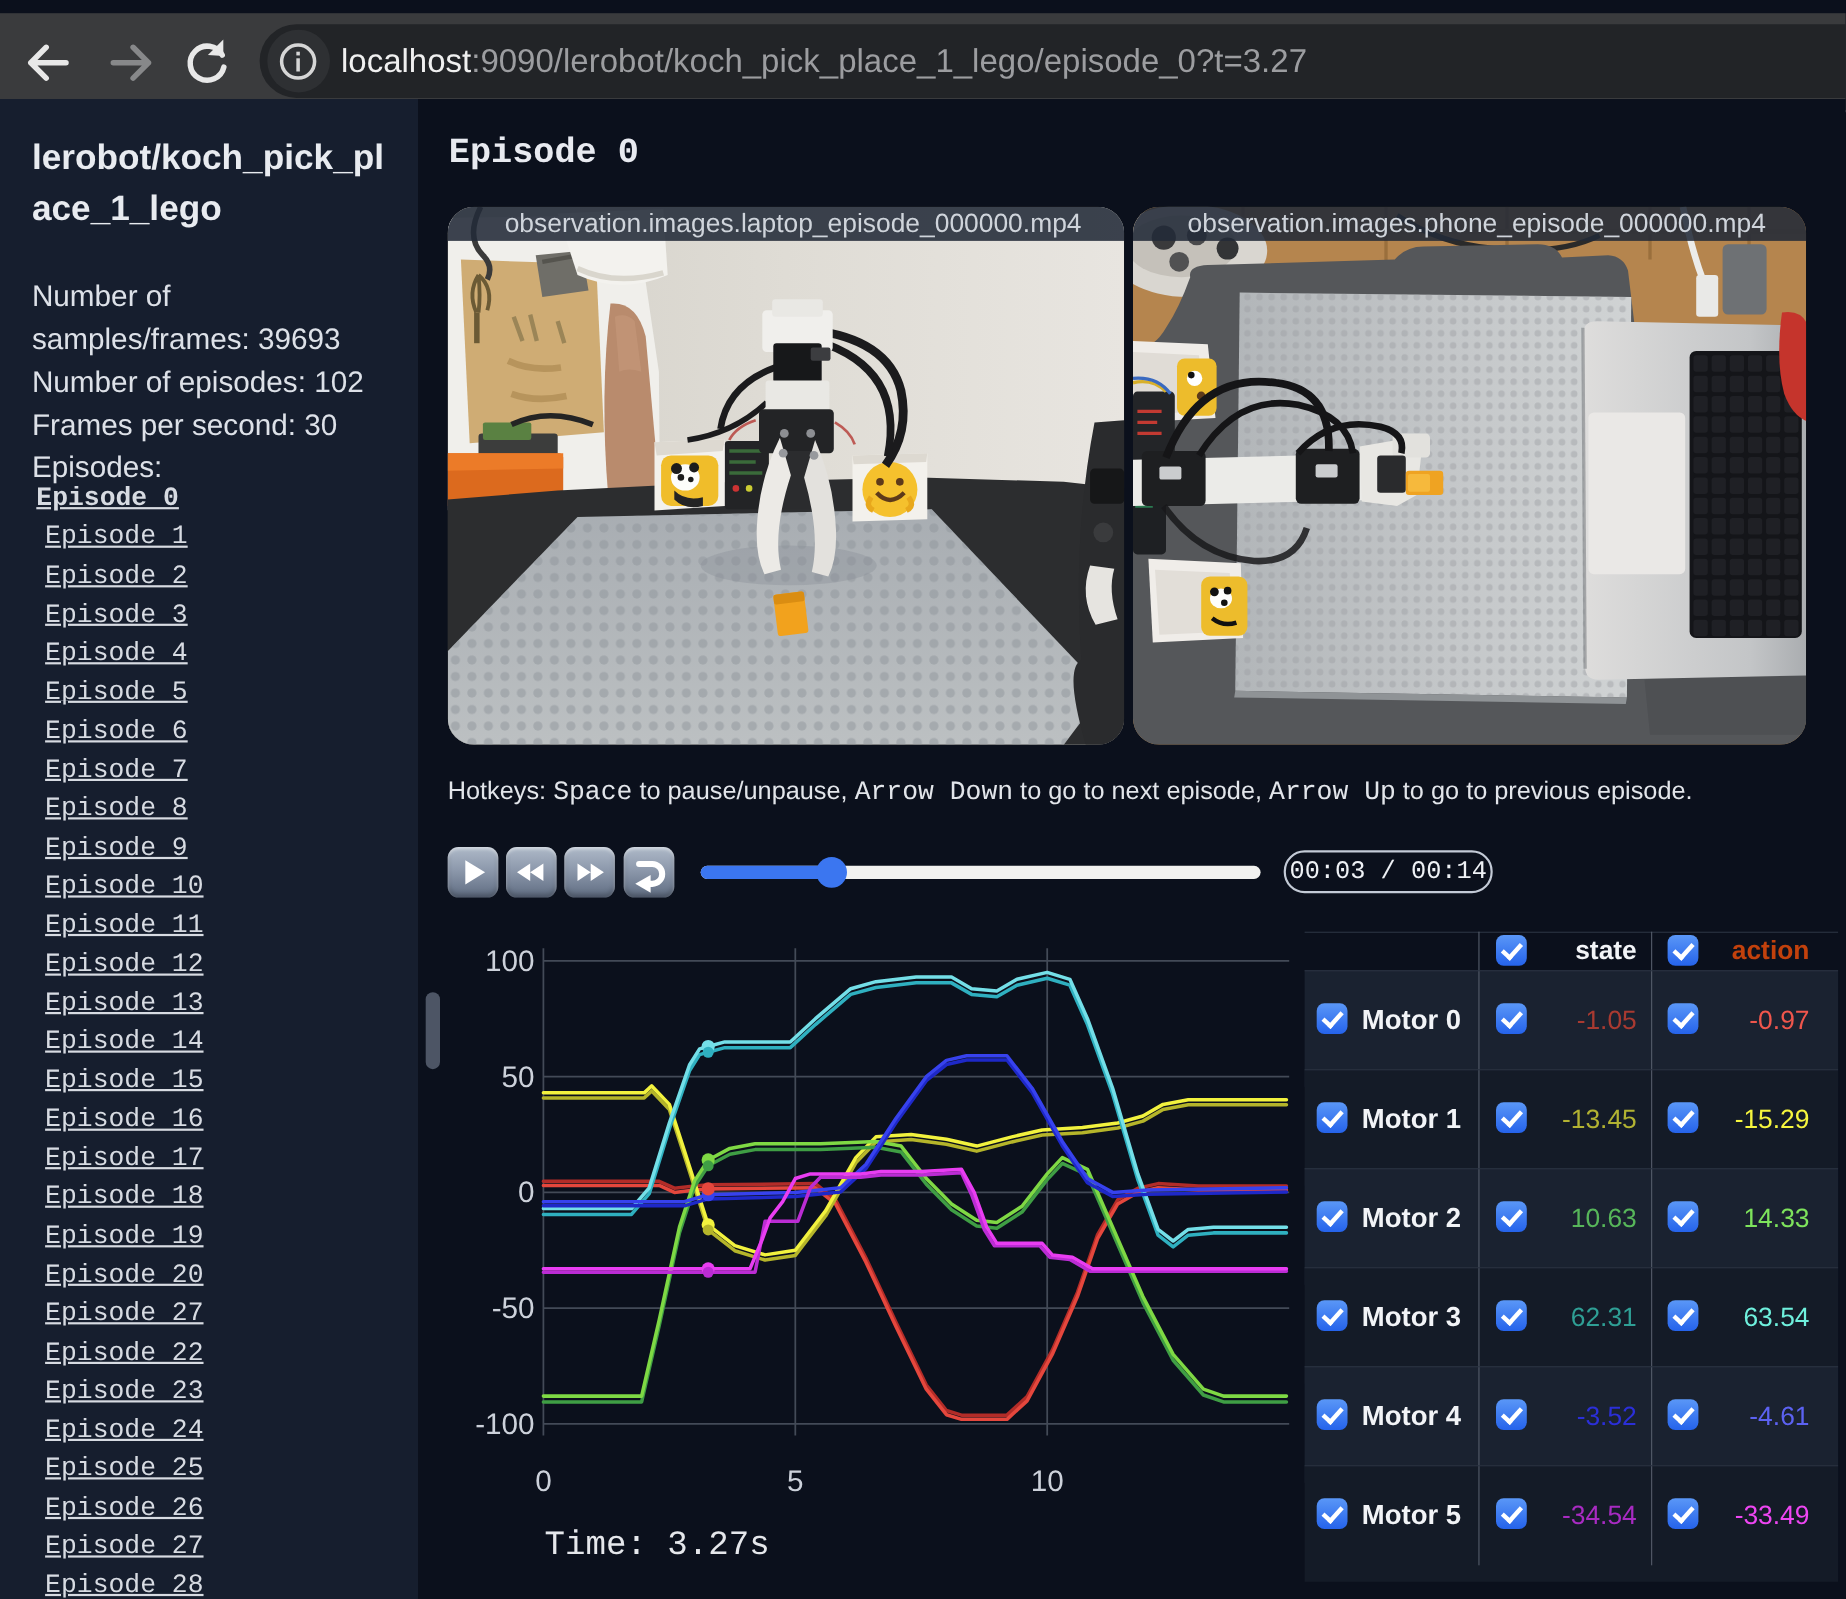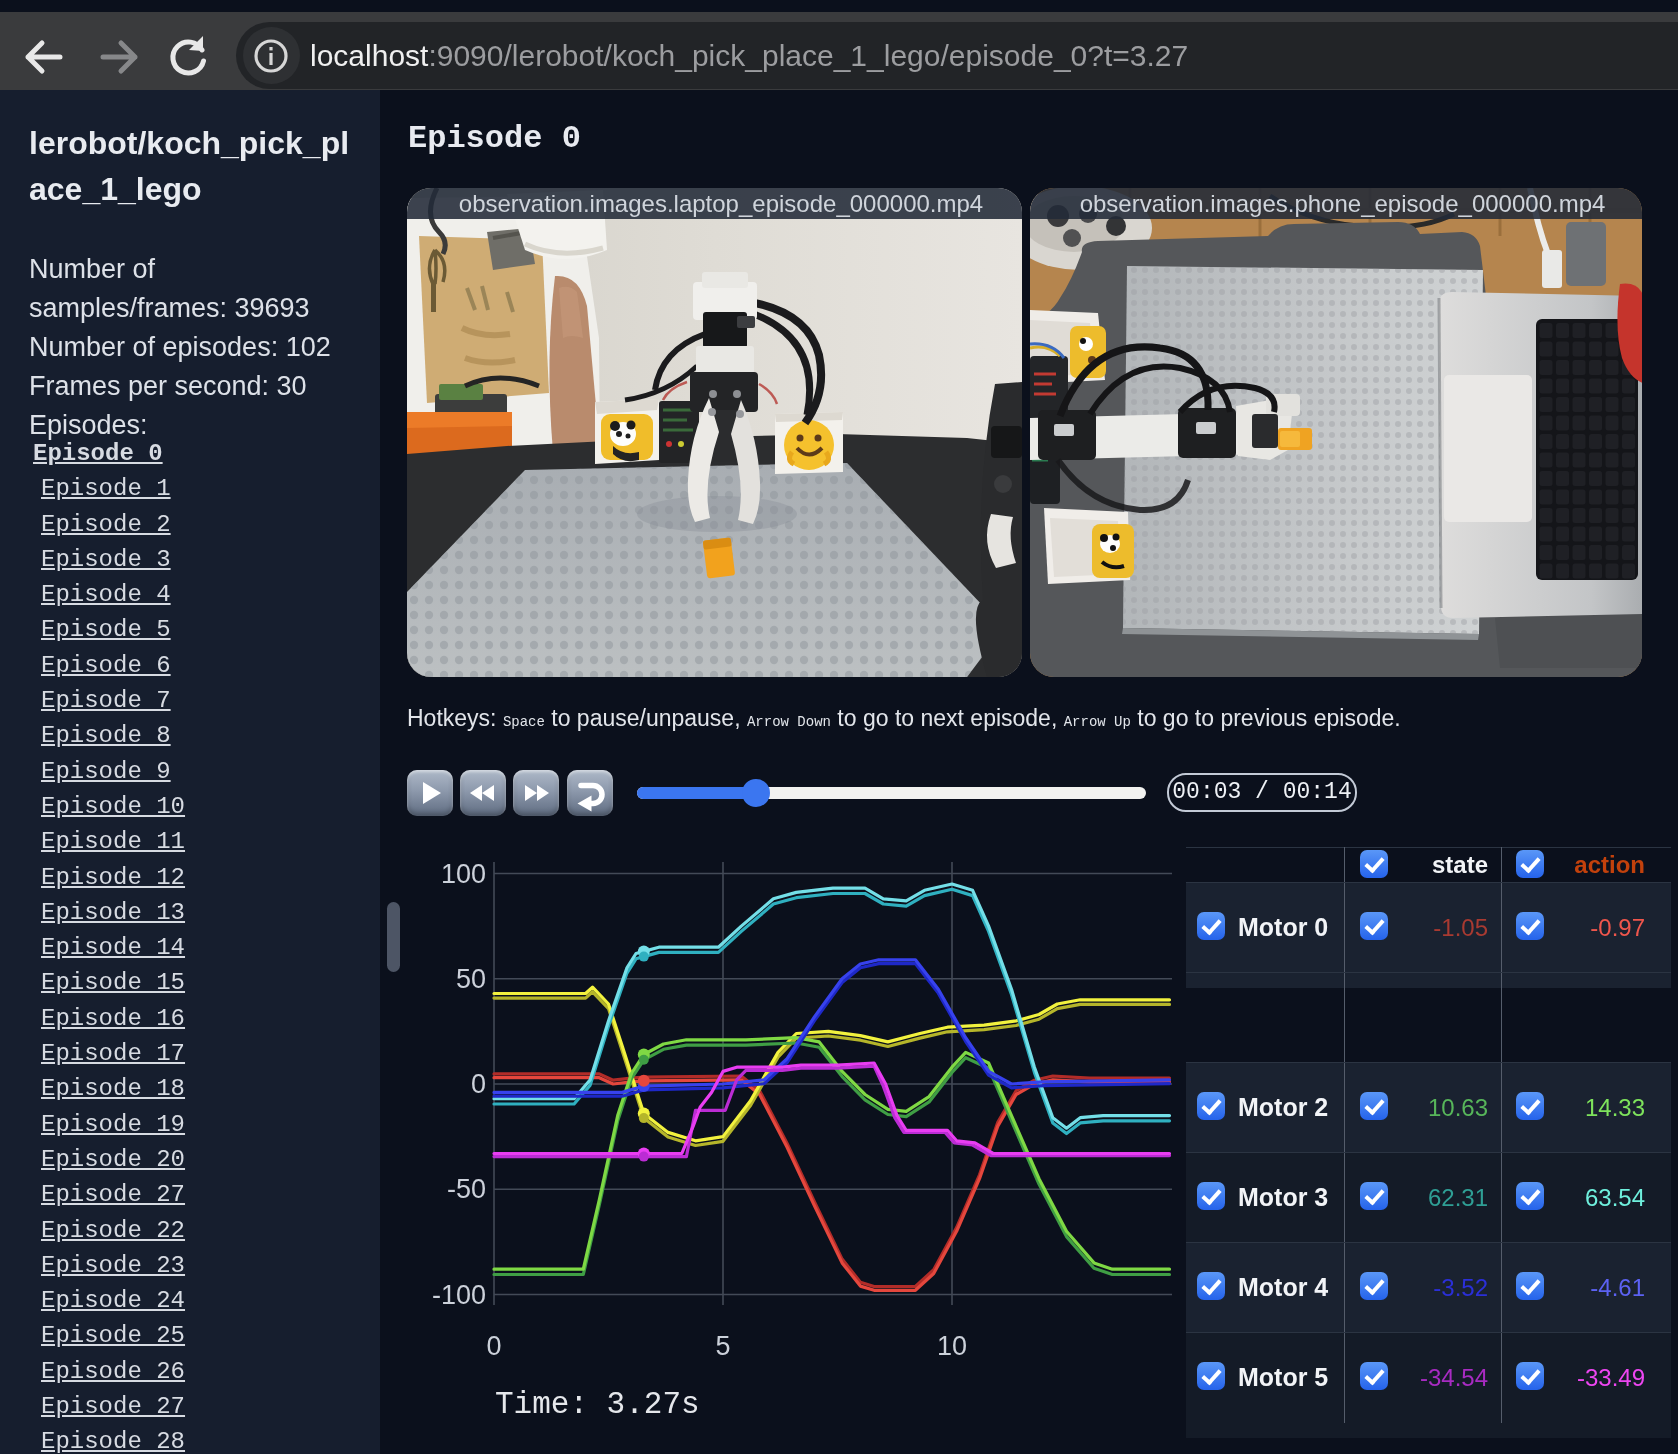--- a/index.html
+++ b/index.html
@@ -20,21 +20,21 @@
 #eplist a.cur{font-weight:bold;margin-left:-8px;}
 #mainscroll{position:absolute;left:387px;top:902px;width:13px;height:70px;border-radius:7px;background:#4d5565;z-index:30;}
 
 #main{left:380px;top:90px;width:1298px;height:1364px;background:#0b101c;color:#e5e7eb;}
 #h1ep{position:absolute;left:28px;top:30px;font-family:"Liberation Mono",monospace;font-weight:bold;font-size:32px;color:#e8eaf0;}
 .vid{position:absolute;top:98px;height:489px;border-radius:24px;overflow:hidden;background:#222;text-align:center;}
 #vid1{left:27px;width:615px;}
 #vid2{left:650px;width:612px;}
 .vcap{position:absolute;left:0;top:0;width:100%;height:31px;background:rgba(34,42,56,0.88);color:#cfd4db;font-size:24px;line-height:31px;padding-left:13px;box-sizing:border-box;white-space:nowrap;z-index:5;}
 #hotkeys{position:absolute;left:27px;top:615px;font-size:23px;color:#e2e5ea;}
-.mono{font-family:"Liberation Mono",monospace;font-size:14px;text-align:center;}
+.mono{font-family:"Liberation Mono",monospace;font-size:24px;text-align:center;}
 
 .pbtn{position:absolute;top:680px;width:46px;height:46px;border-radius:10px;background:linear-gradient(180deg,#aeb9c8 0%,#8d99ac 45%,#5f6c81 100%);box-shadow:inset 0 2px 3px rgba(255,255,255,.5), inset 0 -3px 5px rgba(0,0,0,.25);}
 .pbtn svg{position:absolute;left:0;top:0;}
 #slider{position:absolute;left:257px;top:697px;width:509px;height:12px;border-radius:6px;background:#f2f2f0;}
 #sliderfill{position:absolute;left:0;top:0;width:119px;height:12px;border-radius:6px;background:#3b76f0;}
 #sliderthumb{position:absolute;left:105px;top:-8px;width:28px;height:28px;border-radius:50%;background:#3b76f0;}
 #timebox{position:absolute;left:787px;top:683px;width:190px;height:39px;border:2px solid #c3cad6;border-radius:19px;box-sizing:border-box;text-align:center;font-family:"Liberation Mono",monospace;font-size:23px;line-height:35px;color:#eef1f5;}
 
 #dtable{position:absolute;left:806px;top:757px;width:486px;height:576px;font-size:24px;}
 .trow{position:absolute;left:0;width:485px;height:106px;}
@@ -443,20 +443,28 @@
 <span class="cb cbs" style="left:330px;top:3px;"></span>
 <div style="position:absolute;left:366px;top:4px;width:93px;text-align:right;font-weight:bold;font-size:24px;color:#c2410c;">action</div>
 <div class="trow odd" style="top:35px;">
         <span class="cb" style="position:absolute;left:11px;top:30px;"></span>
         <div class="mlabel" style="left:52px;top:31px;">Motor 0</div>
         <span class="cb" style="position:absolute;left:174px;top:30px;"></span>
         <div class="mval" style="left:210px;top:32px;width:92px;color:#a83a31;">-1.05</div>
         <span class="cb" style="position:absolute;left:330px;top:30px;"></span>
         <div class="mval" style="left:366px;top:32px;width:93px;color:#ef564c;">-0.97</div>
       </div>
+<div class="trow even" style="top:125px;">
+        <span class="cb" style="position:absolute;left:11px;top:30px;"></span>
+        <div class="mlabel" style="left:52px;top:31px;">Motor 1</div>
+        <span class="cb" style="position:absolute;left:174px;top:30px;"></span>
+        <div class="mval" style="left:210px;top:32px;width:92px;color:#b2b232;">-13.45</div>
+        <span class="cb" style="position:absolute;left:330px;top:30px;"></span>
+        <div class="mval" style="left:366px;top:32px;width:93px;color:#f6f63e;">-15.29</div>
+      </div>
 <div class="trow odd" style="top:215px;">
         <span class="cb" style="position:absolute;left:11px;top:30px;"></span>
         <div class="mlabel" style="left:52px;top:31px;">Motor 2</div>
         <span class="cb" style="position:absolute;left:174px;top:30px;"></span>
         <div class="mval" style="left:210px;top:32px;width:92px;color:#57b65a;">10.63</div>
         <span class="cb" style="position:absolute;left:330px;top:30px;"></span>
         <div class="mval" style="left:366px;top:32px;width:93px;color:#7ee35c;">14.33</div>
       </div>
 <div class="trow even" style="top:305px;">
         <span class="cb" style="position:absolute;left:11px;top:30px;"></span>

